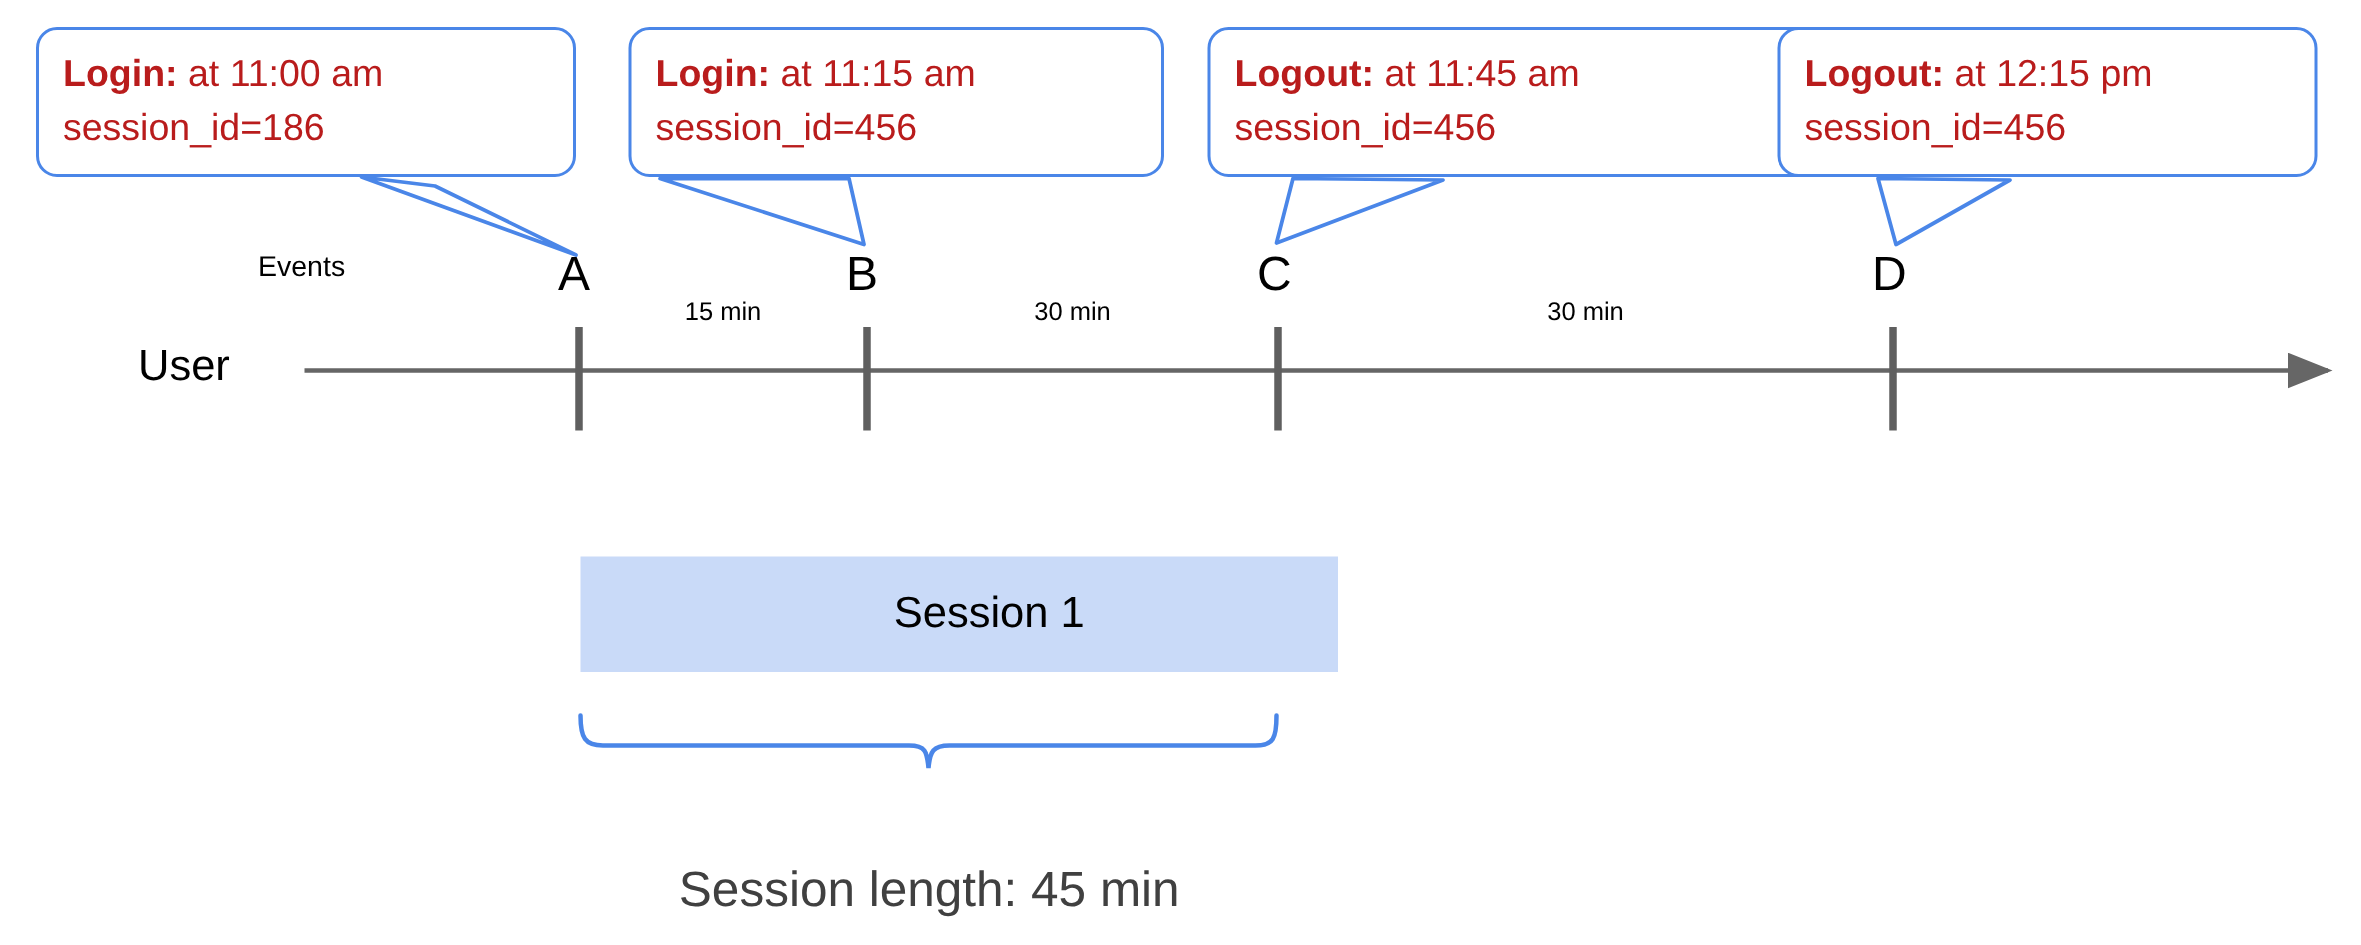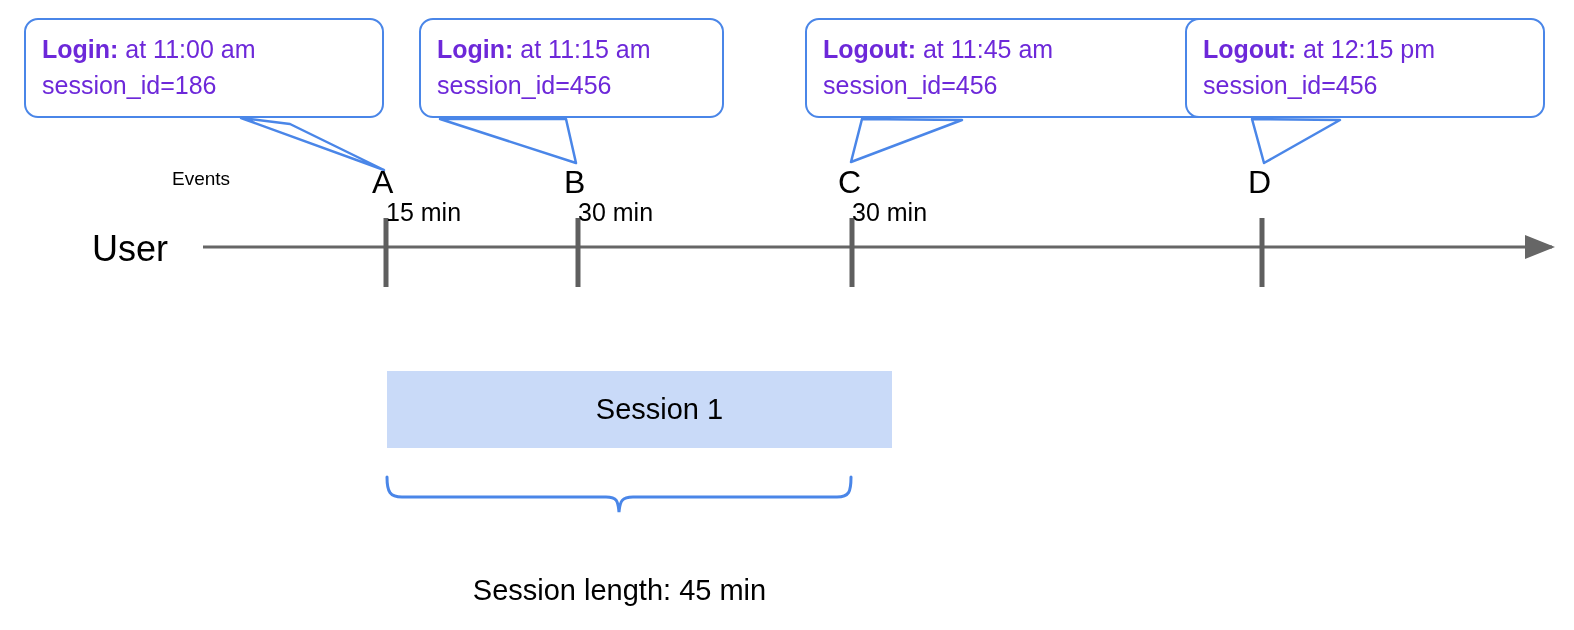--- a/index.html
+++ b/index.html
@@ -30,78 +30,79 @@
   
   .callout {
     position: absolute;
     box-sizing: border-box;
     border: 2px solid #4a86e8;
     border-radius: 14px;
     background: #ffffff;
     padding: 12px 16px 10px 16px;
     font-size: 25px;
     line-height: 1.42;
-    color: #6d28d9;
+    color: #b91c1c;
     white-space: nowrap;
     z-index: 3;
   }
   .callout .lbl { font-weight: bold; }
   .callout .ln { display: block; }
 
   
   .axis-text {
     position: absolute;
     font-size: 19px;
     color: #000000;
     white-space: nowrap;
     z-index: 2;
   }
-  .axis-text.big { font-size: 36px; }
+  .axis-text.big { font-size: 29px; }
   .axis-text.tick-letter { font-size: 32px; }
   .interval-text {
     position: absolute;
-    font-size: 25px;
+    font-size: 17px;
     color: #000000;
     white-space: nowrap;
+    text-align: center;
     z-index: 2;
   }
 
   
   .session-bar {
     position: absolute;
     background: #c9daf8;
     display: flex;
     align-items: center;
     justify-content: center;
     font-size: 29px;
     color: #000000;
     z-index: 2;
   }
 
   
   .caption {
     position: absolute;
-    font-size: 29px;
-    color: #000000;
+    font-size: 33px;
+    color: #404040;
     white-space: nowrap;
     text-align: center;
     z-index: 2;
   }
 </style>
 </head>
 <body>
 
 <div id="stage">
 
   <div class="callout" style="left:24px; top:18px; width:360px; height:100px;">
     <span class="ln"><span class="lbl">Login:</span><span> at 11:00 am</span></span>
     <span class="ln">session_id=186</span>
   </div>
 
-  <div class="callout" style="left:419px; top:18px; width:305px; height:100px;">
+  <div class="callout" style="left:419px; top:18px; width:357px; height:100px;">
     <span class="ln"><span class="lbl">Login:</span><span> at 11:15 am</span></span>
     <span class="ln">session_id=456</span>
   </div>
 
   <div class="callout" style="left:805px; top:18px; width:428px; height:100px;">
     <span class="ln"><span class="lbl">Logout:</span><span> at 11:45 am</span></span>
     <span class="ln">session_id=456</span>
   </div>
 
   <div class="callout" style="left:1185px; top:18px; width:360px; height:100px;">

